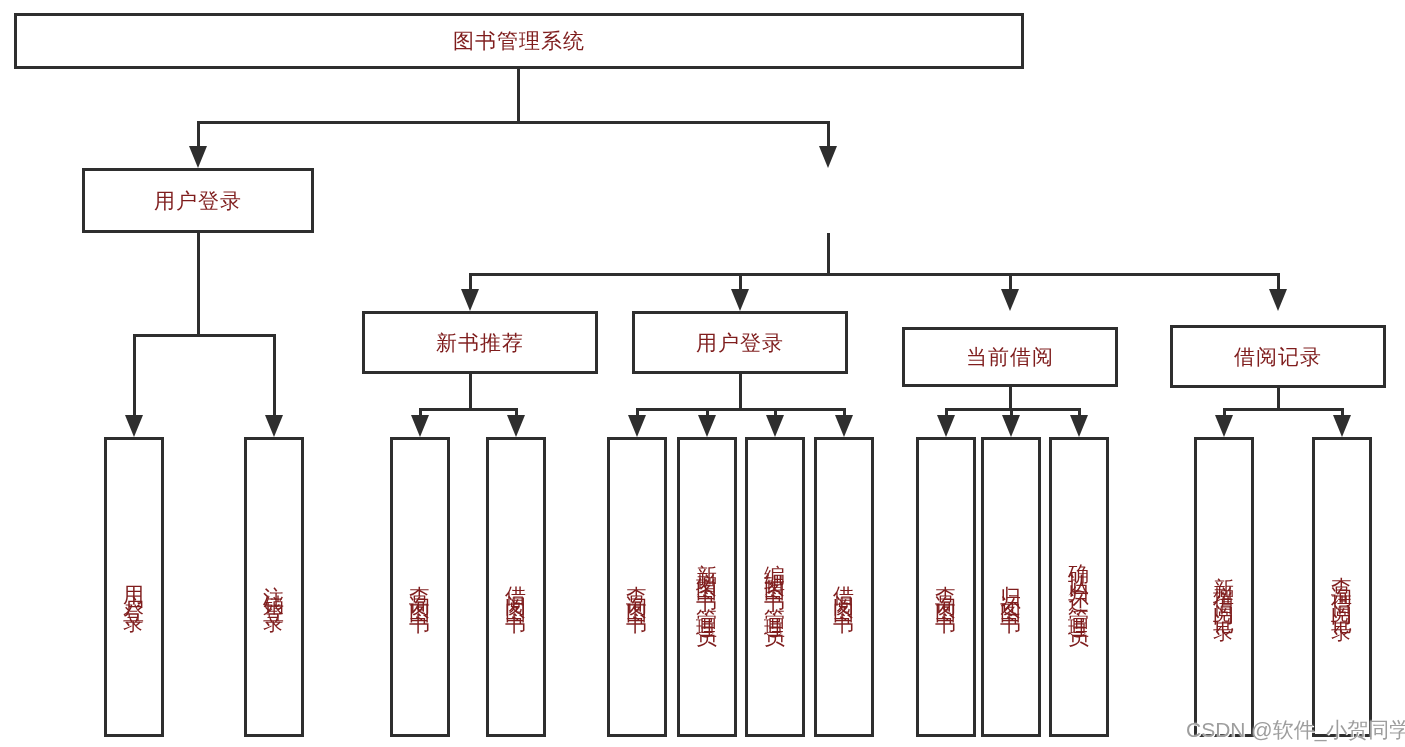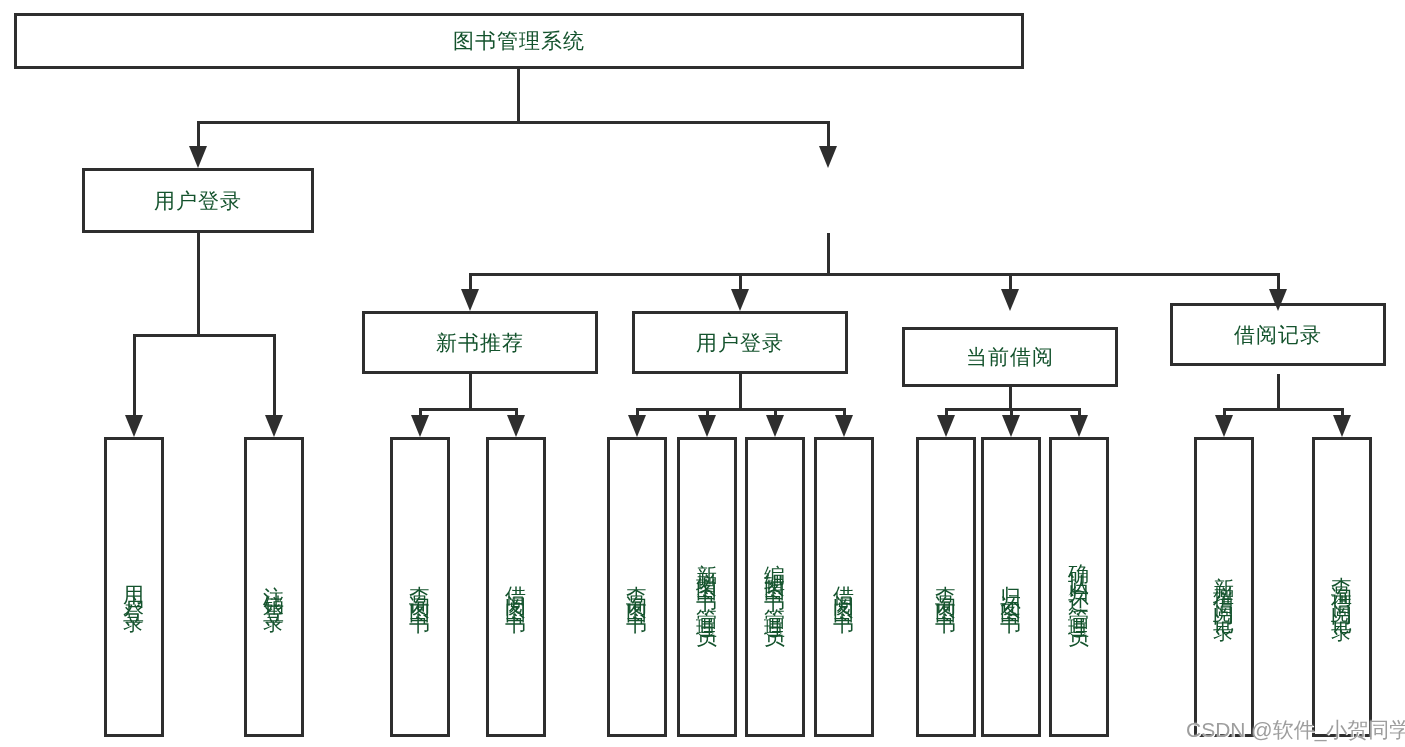--- a/index.html
+++ b/index.html
@@ -14,21 +14,21 @@
     overflow: hidden;
   }
   .node {
     position: absolute;
     box-sizing: border-box;
     background: #ffffff;
     border: 3px solid #2e2e2e;
     display: flex;
     align-items: center;
     justify-content: center;
-    color: #14532d;
+    color: #7f1d1d;
     font-size: 21px;
     letter-spacing: 1px;
     z-index: 2;
   }
   .vnode .vtext {
     writing-mode: vertical-rl;
     text-orientation: mixed;
     letter-spacing: 9px;
     line-height: 1;
     white-space: nowrap;
@@ -103,21 +103,21 @@
 
   <div class="node" style="left:362px; top:311px; width:236px; height:63px;">
     <span>新书推荐</span>
   </div>
   <div class="node" style="left:632px; top:311px; width:216px; height:63px;">
     <span>用户登录</span>
   </div>
   <div class="node" style="left:902px; top:311px; width:216px; height:60px;margin-top:16px;">
     <span>当前借阅</span>
   </div>
-  <div class="node" style="left:1170px; top:303px; width:216px; height:63px;">
+  <div class="node" style="left:1170px; top:325px; width:216px; height:63px;">
     <span>借阅记录</span>
   </div>
 
   <div class="vline" style="left:469px; top:374px; height:37px;"></div>
   <div class="hline" style="left:420px; top:408px; width:97px;"></div>
   <div class="vline" style="left:419px; top:408px; height:9px;"></div>
   <div class="arr" style="left:411px; top:415px;"></div>
   <div class="vline" style="left:515px; top:408px; height:9px;"></div>
   <div class="arr" style="left:507px; top:415px;"></div>
 

